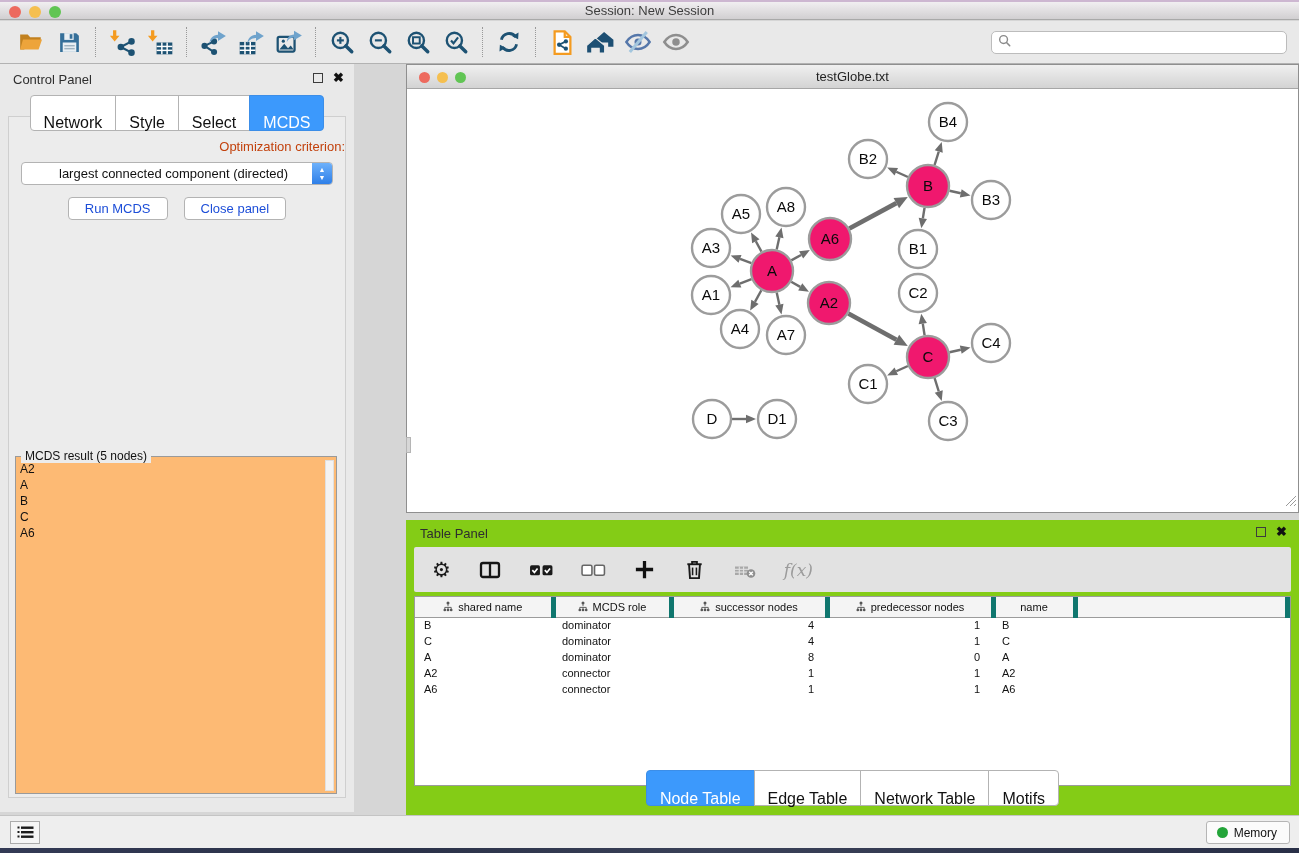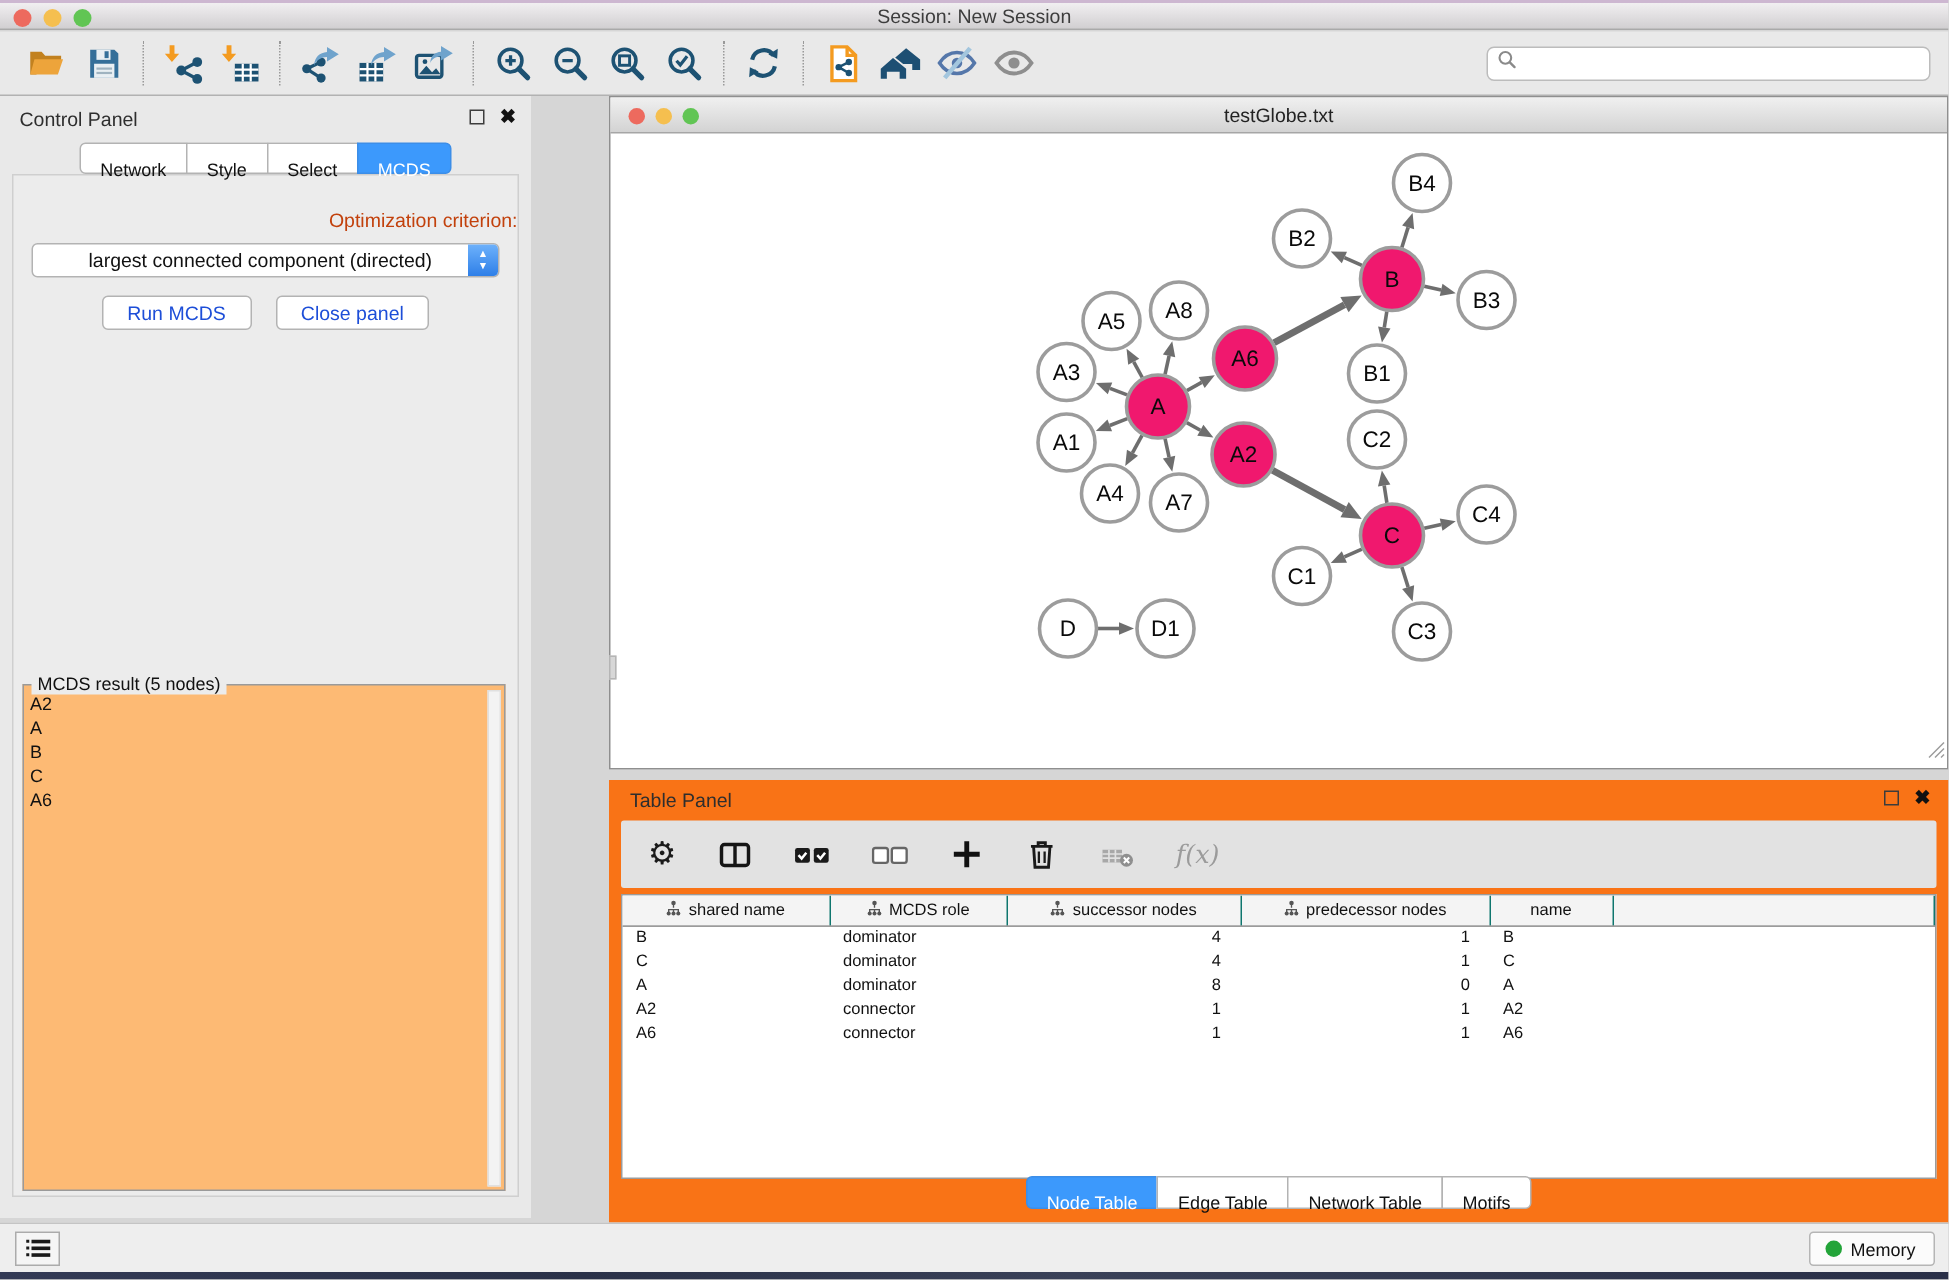--- a/index.html
+++ b/index.html
@@ -25,21 +25,21 @@
 
   
   .control-panel { position:absolute; top:64px; left:0; width:354px; height:748px; background:#e9e9e9; }
   .panel-head { position:relative; height:30px; }
   .panel-head .panel-title { position:absolute; left:13px; top:8px; font-size:13px; color:#2e2e2e; }
   .panel-btns { position:absolute; right:10px; top:9px; display:flex; gap:10px; align-items:center; }
   .float-box { width:10px; height:10px; border:1.6px solid #3c3c3c; display:inline-block; }
   .close-x { font-size:13px; font-weight:bold; color:#111; line-height:10px; cursor:pointer; }
 
   .seg-row { position:absolute; top:31px; left:0; width:100%; display:flex; justify-content:center; z-index:2; }
-  .seg { height:21px; line-height:20px; padding:7px 13px; font-size:12px; color:#111; background:#fff;
+  .seg { height:21px; line-height:20px; padding:17px 13px; font-size:16px; color:#111; background:#fff;
     border:1px solid #b3b3b3; margin-left:-1px; cursor:pointer; }
   .seg:first-child { border-radius:4px 0 0 4px; margin-left:0; }
   .seg:last-child { border-radius:0 4px 4px 0; }
   .seg.active { background:#3c99fc; border-color:#3c8ee8; color:#fff; }
 
   .cp-inner { position:absolute; left:8px; right:8px; top:52px; bottom:14px; background:#ececec; border:1px solid #cfcfcf; }
   .opt-label { margin-top:22px; text-align:right; font-size:13px; color:#c2410c; }
   .dropdown { position:relative; margin:8px auto 0; width:312px; height:23px; background:#fff;
     border:1px solid #b3b3b3; border-radius:4px; cursor:pointer; }
   .dropdown .dd-text { position:absolute; left:9px; top:3px; font-size:13px; color:#111;margin-left:28px; }
@@ -59,32 +59,32 @@
   .net-window { position:absolute; left:406px; top:64px; width:893px; height:449px; background:#fff; border:1px solid #8f8f8f; }
   .net-titlebar { position:relative; height:24px; background:linear-gradient(#f0f0f0,#d3d3d3); border-bottom:1px solid #a6a6a6; }
   .net-titlebar .traffic { top:7px; left:12px; gap:7px; }
   .net-titlebar .light { width:11px; height:11px; }
   .net-titlebar .title-text { text-align:center; font-size:13px; color:#222; line-height:23px; }
   .net-canvas { position:absolute; left:0; top:25px; right:0; bottom:0; }
   .corner-grip { position:absolute; right:1px; bottom:1px; }
   .edge-grip { position:absolute; left:-1px; top:372px; width:5px; height:16px; background:#d7d7d7; border:1px solid #b5b5b5; }
 
   
-  .table-panel { position:absolute; left:406px; top:520px; width:893px; height:296px; background:#f97316; }
+  .table-panel { position:absolute; left:406px; top:520px; width:893px; height:296px; background:#84cc16; }
   .table-panel .panel-title { position:absolute; left:14px; top:6px; font-size:13px; color:#2e2e2e; }
   .table-panel .panel-btns { top:7px; right:12px; }
   .tp-toolbar { position:absolute; left:8px; right:8px; top:27px; height:45px; background:#e2e2e2;
     border-radius:2px; display:flex; align-items:center; padding-left:18px; gap:27px; }
   .tp-icon { display:flex; align-items:center; justify-content:center; cursor:pointer; }
   .gear-glyph { font-size:21px; color:#1a1a1a; line-height:21px; }
   .fx-glyph { font-family:"DejaVu Serif",serif; font-style:italic; font-size:17px; color:#9b9b9b; }
 
   .tbl-wrap { position:absolute; left:8px; right:8px; top:76px; height:190px; background:#fff; border:1px solid #9b9b9b; overflow:hidden; }
   table.data { border-collapse:collapse; width:100%; table-layout:fixed; }
-  table.data th { height:20px; background:#f4f4f4; border-bottom:1px solid #9b9b9b; border-right:1px solid #0f766e;
+  table.data th { height:20px; background:#f4f4f4; border-bottom:1px solid #9b9b9b; border-right:5px solid #0f766e;
     font-weight:normal; font-size:11px; color:#111; text-align:center;margin-top:12px; }
   table.data th .hicon { vertical-align:-1px; margin-right:5px; }
   table.data td { font-size:11px; color:#111; height:16px; padding:0 9px; white-space:nowrap; }
   table.data td.num { text-align:right; padding-right:13px; }
 
   .tp-tabs { position:absolute; left:0; right:0; bottom:10px; display:flex; justify-content:center; }
   .tp-tabs .seg { height:22px; line-height:21px; }
 
   
   .statusbar { position:absolute; left:0; top:815px; width:1299px; height:33px; background:#eeeeee; border-top:1px solid #c4c4c4; }

